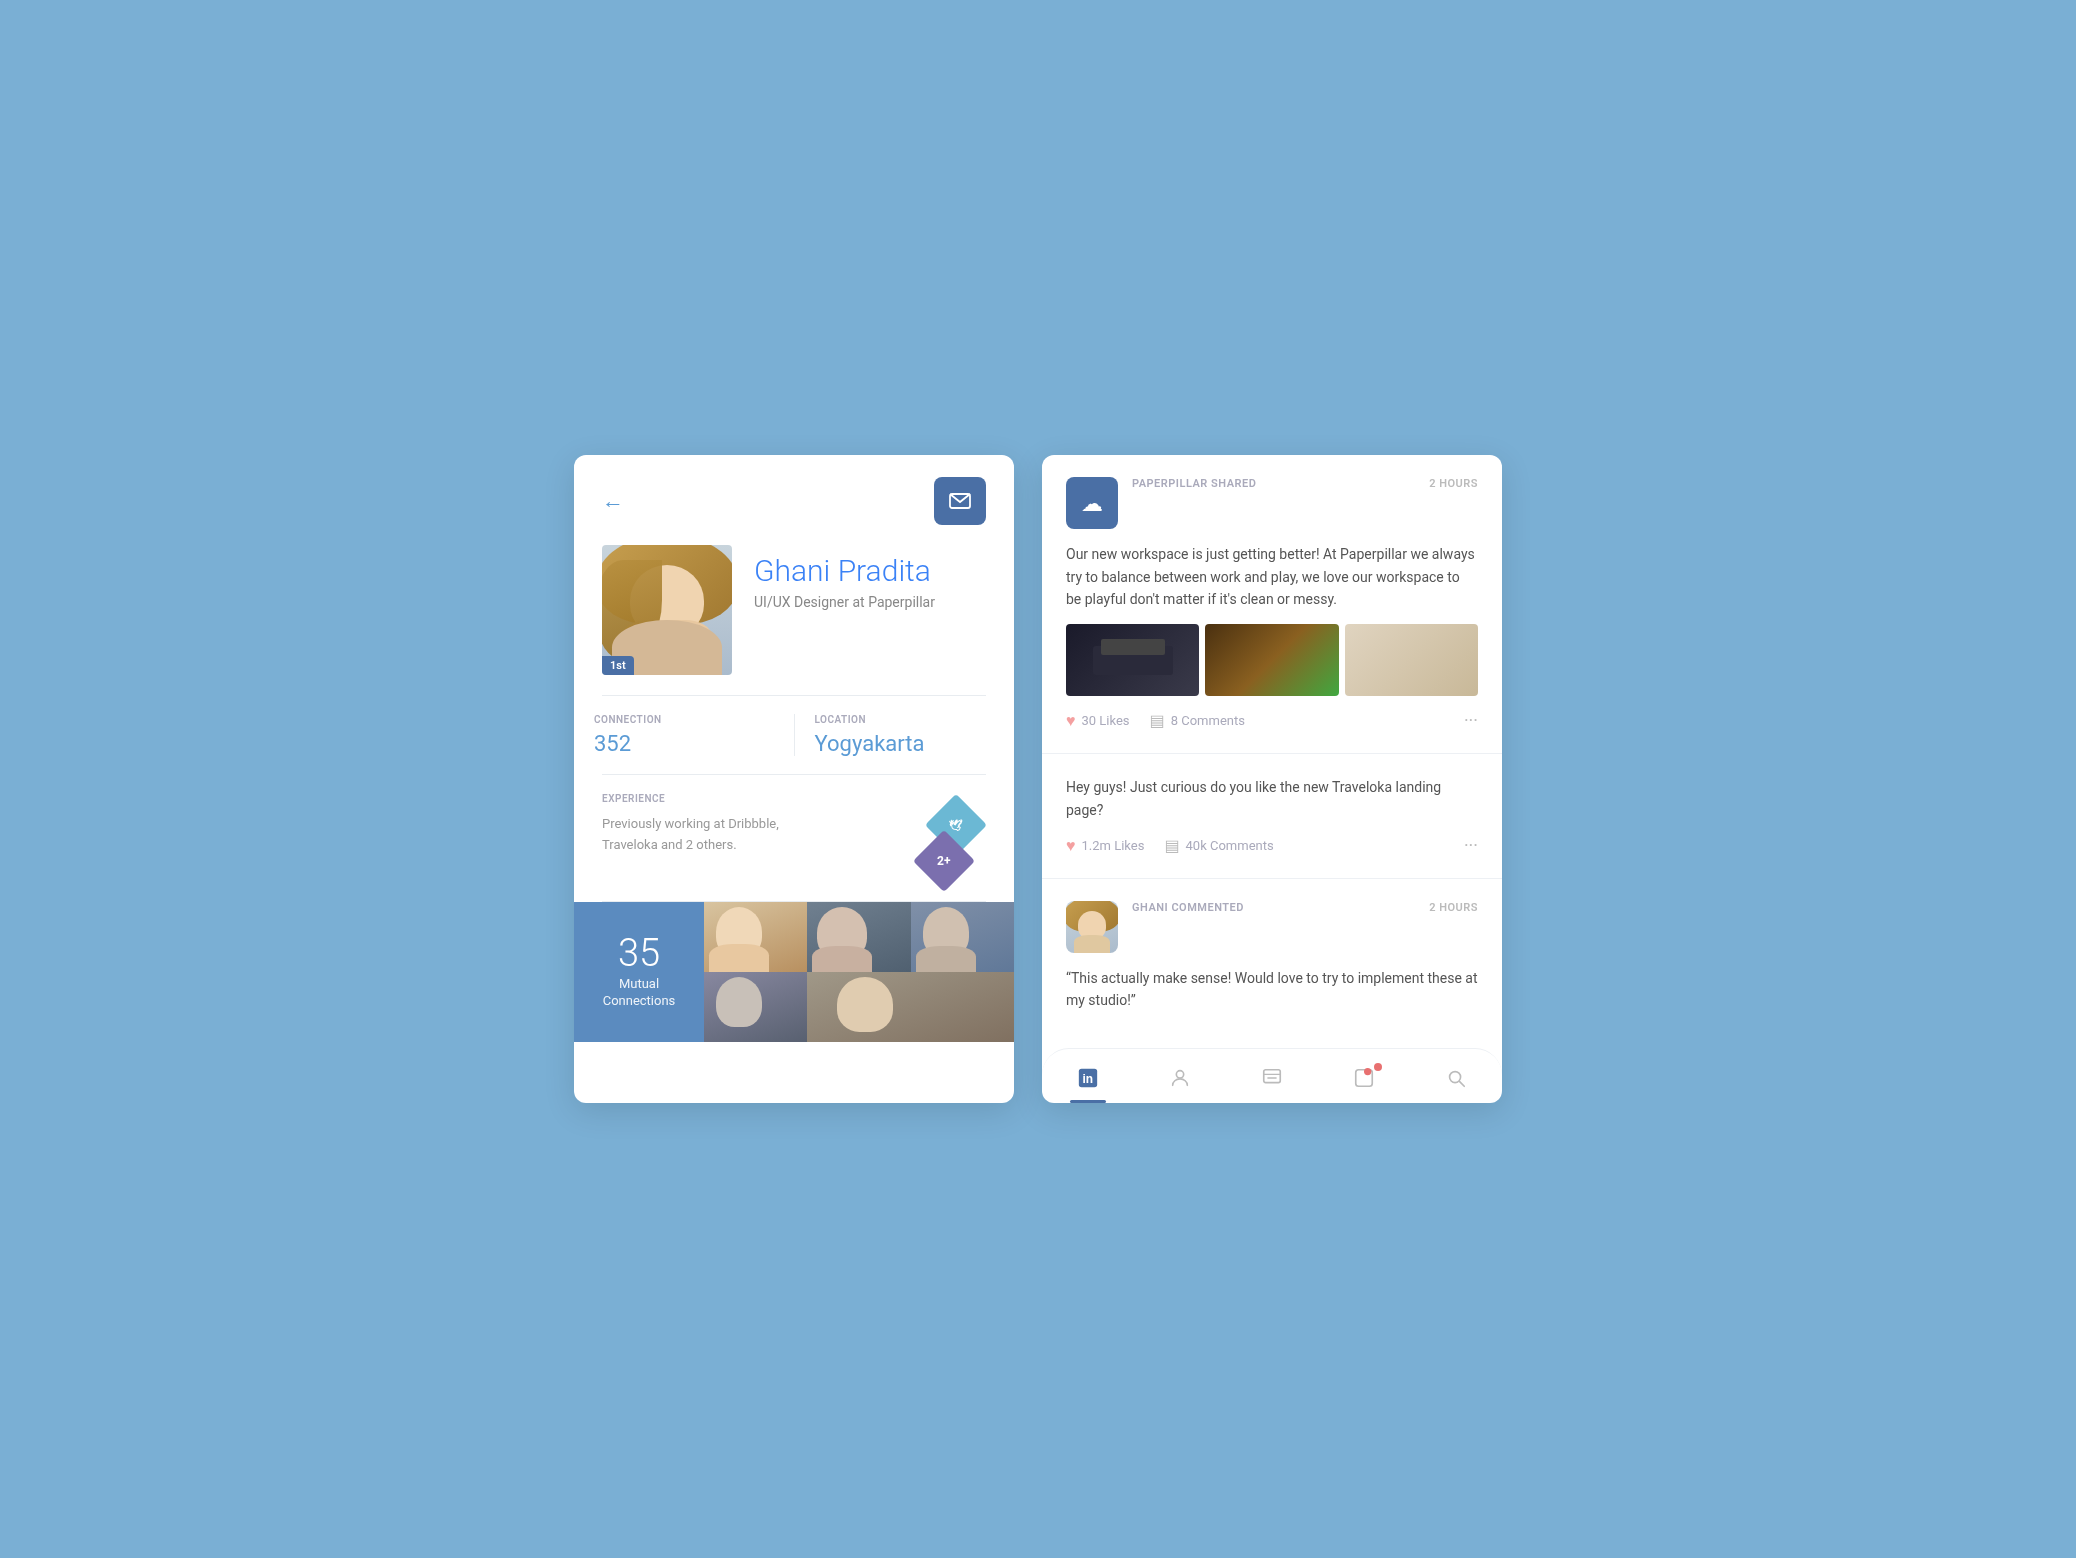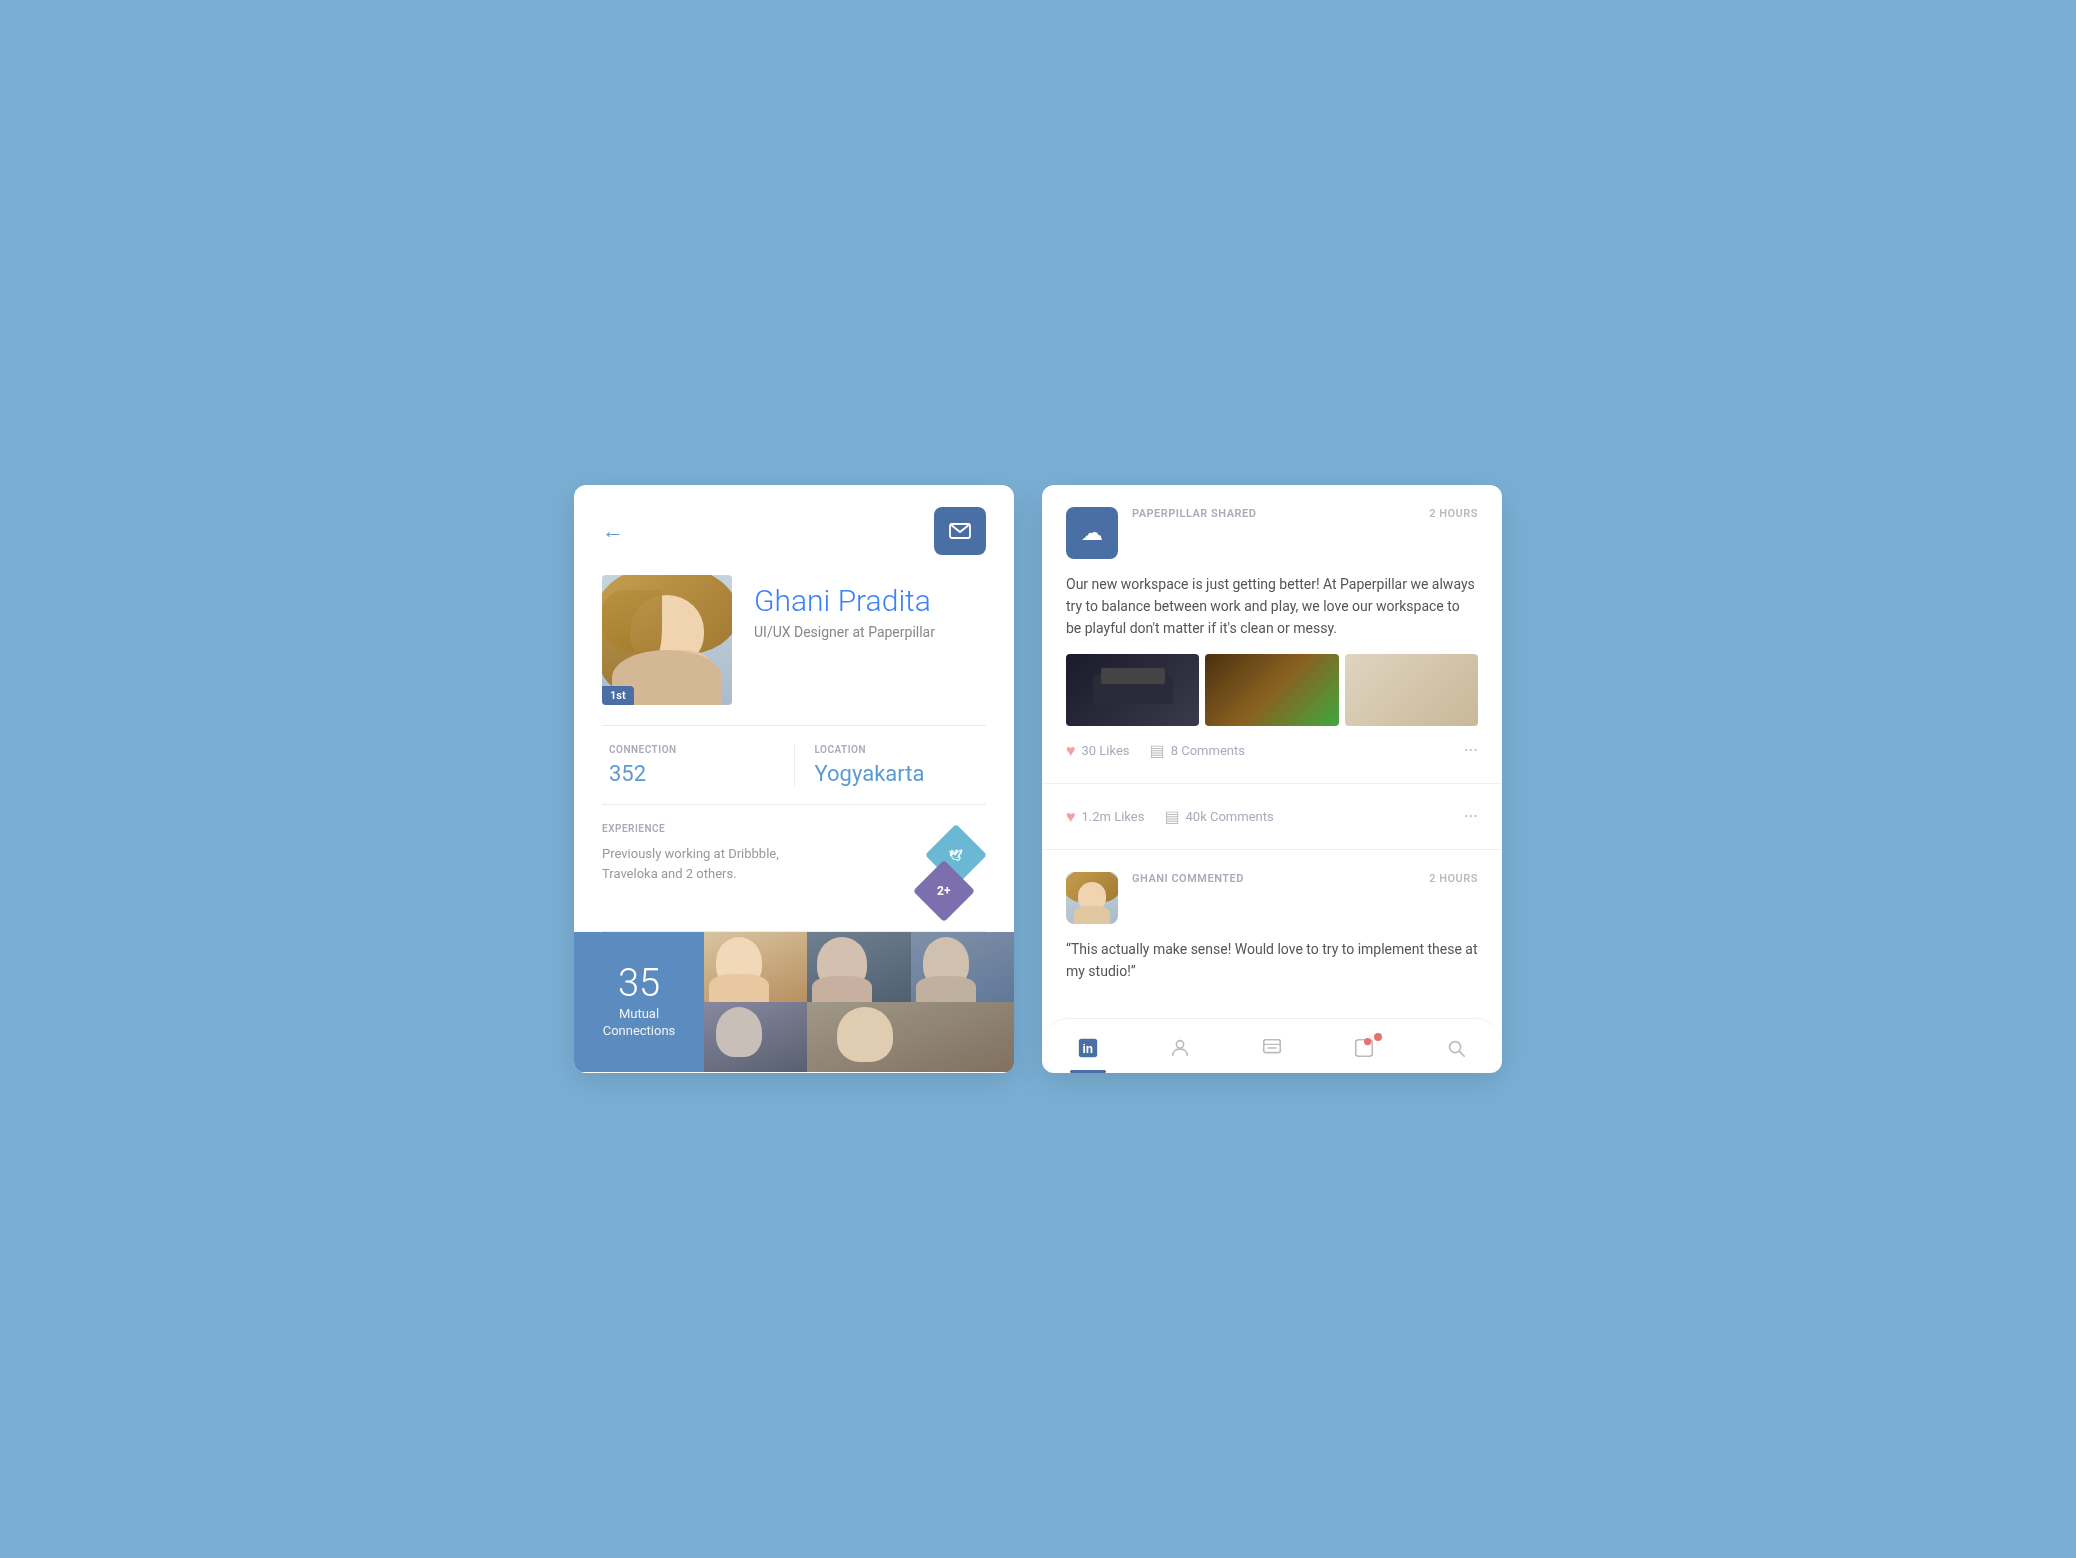--- a/index.html
+++ b/index.html
@@ -118,21 +118,21 @@
       color: #888;
       font-weight: 400;
     }
     .divider {
       height: 1px;
       background: #e8ecf0;
       margin: 0 28px;
     }
     .stats-row {
       display: flex;
-      padding: 18px 35px;
+      padding: 18px 20px;
       gap: 0;
     }
     .stat-item {
       flex: 1;
       padding-right: 20px;
     }
     .stat-item + .stat-item {
       border-left: 1px solid #e8ecf0;
       padding-left: 20px;
       padding-right: 0;
@@ -551,20 +551,21 @@
           </div>
           <div class="feed-action">
             <span class="action-icon comment-icon">▤</span>
             <span>8 Comments</span>
           </div>
           <div class="more-dots">···</div>
         </div>
       </div>
 
       <div class="feed-item">
+        <div class="feed-text">Hey guys! Just curious do you like the new Traveloka landing page?</div>
         <div class="feed-actions">
           <div class="feed-action">
             <span class="action-icon heart-icon">♥</span>
             <span>1.2m Likes</span>
           </div>
           <div class="feed-action">
             <span class="action-icon comment-icon">▤</span>
             <span>40k Comments</span>
           </div>
           <div class="more-dots">···</div>

